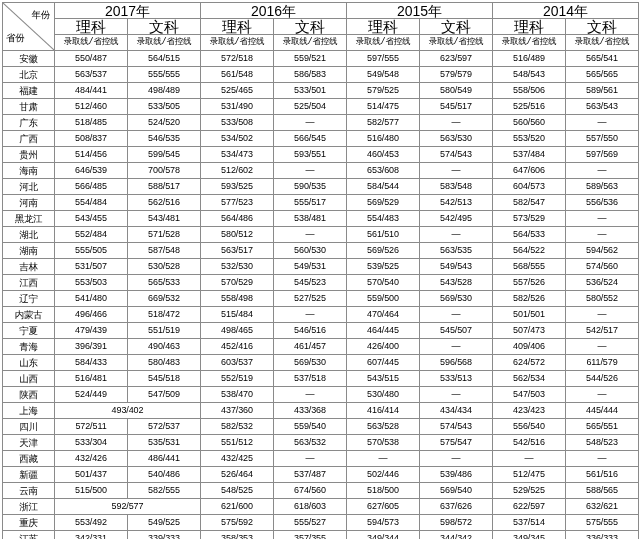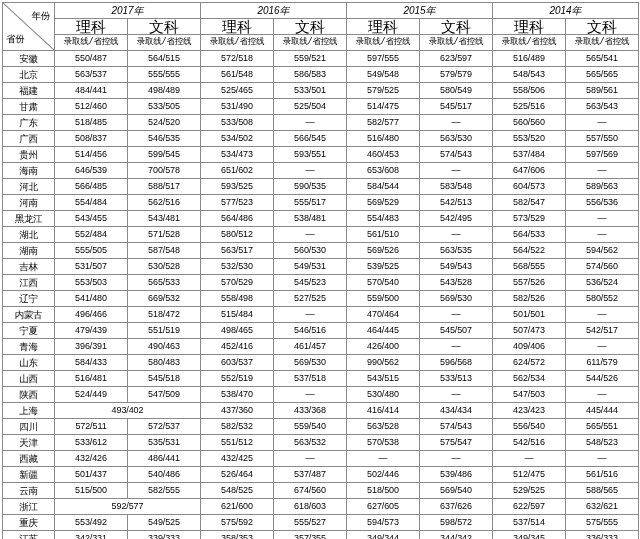--- a/index.html
+++ b/index.html
@@ -33,22 +33,21 @@
     border: 1px solid #8a8a8a;
     text-align: center;
     vertical-align: middle;
     padding: 0;
     height: 15px;
     font-weight: normal;
     white-space: nowrap;
     overflow: hidden;
   }
   th.year-head {
-    font-size: 10px;
-    font-style: italic;
+    font-size: 14px;
   }
   th.subject-head {
     font-size: 15px;
   }
   th.metric-head {
     font-size: 8.5px;
     letter-spacing: -0.2px;
     font-family: Liberation Mono, monospace;
   }
   td.province {
@@ -60,20 +59,21 @@
     letter-spacing: -0.1px;
   }
   td.dash {
     font-size: 9px;
   }
   
   th.corner {
     position: relative;
     padding: 0;
     height: 45px;
+    font-family: Liberation Mono, monospace;
   }
   th.corner .diag {
     position: absolute;
     inset: 0;
     width: 100%;
     height: 100%;
     display: block;
   }
   th.corner .lbl-year {
     position: absolute;
@@ -219,21 +219,21 @@
           <td class="val">593/551</td>
           <td class="val">460/453</td>
           <td class="val">574/543</td>
           <td class="val">537/484</td>
           <td class="val">597/569</td>
         </tr>
         <tr>
           <td class="province">海南</td>
           <td class="val">646/539</td>
           <td class="val">700/578</td>
-          <td class="val">651/602</td>
+          <td class="val">512/602</td>
           <td class="dash">—</td>
           <td class="val">653/608</td>
           <td class="dash">—</td>
           <td class="val">647/606</td>
           <td class="dash">—</td>
         </tr>
         <tr>
           <td class="province">河北</td>
           <td class="val">566/485</td>
           <td class="val">588/517</td>
@@ -353,21 +353,21 @@
           <td class="dash">—</td>
           <td class="val">409/406</td>
           <td class="dash">—</td>
         </tr>
         <tr>
           <td class="province">山东</td>
           <td class="val">584/433</td>
           <td class="val">580/483</td>
           <td class="val">603/537</td>
           <td class="val">569/530</td>
-          <td class="val">990/562</td>
+          <td class="val">607/445</td>
           <td class="val">596/568</td>
           <td class="val">624/572</td>
           <td class="val">611/579</td>
         </tr>
         <tr>
           <td class="province">山西</td>
           <td class="val">516/481</td>
           <td class="val">545/518</td>
           <td class="val">552/519</td>
           <td class="val">537/518</td>
@@ -403,21 +403,21 @@
           <td class="val">572/537</td>
           <td class="val">582/532</td>
           <td class="val">559/540</td>
           <td class="val">563/528</td>
           <td class="val">574/543</td>
           <td class="val">556/540</td>
           <td class="val">565/551</td>
         </tr>
         <tr>
           <td class="province">天津</td>
-          <td class="val">533/612</td>
+          <td class="val">533/304</td>
           <td class="val">535/531</td>
           <td class="val">551/512</td>
           <td class="val">563/532</td>
           <td class="val">570/538</td>
           <td class="val">575/547</td>
           <td class="val">542/516</td>
           <td class="val">548/523</td>
         </tr>
         <tr>
           <td class="province">西藏</td>

